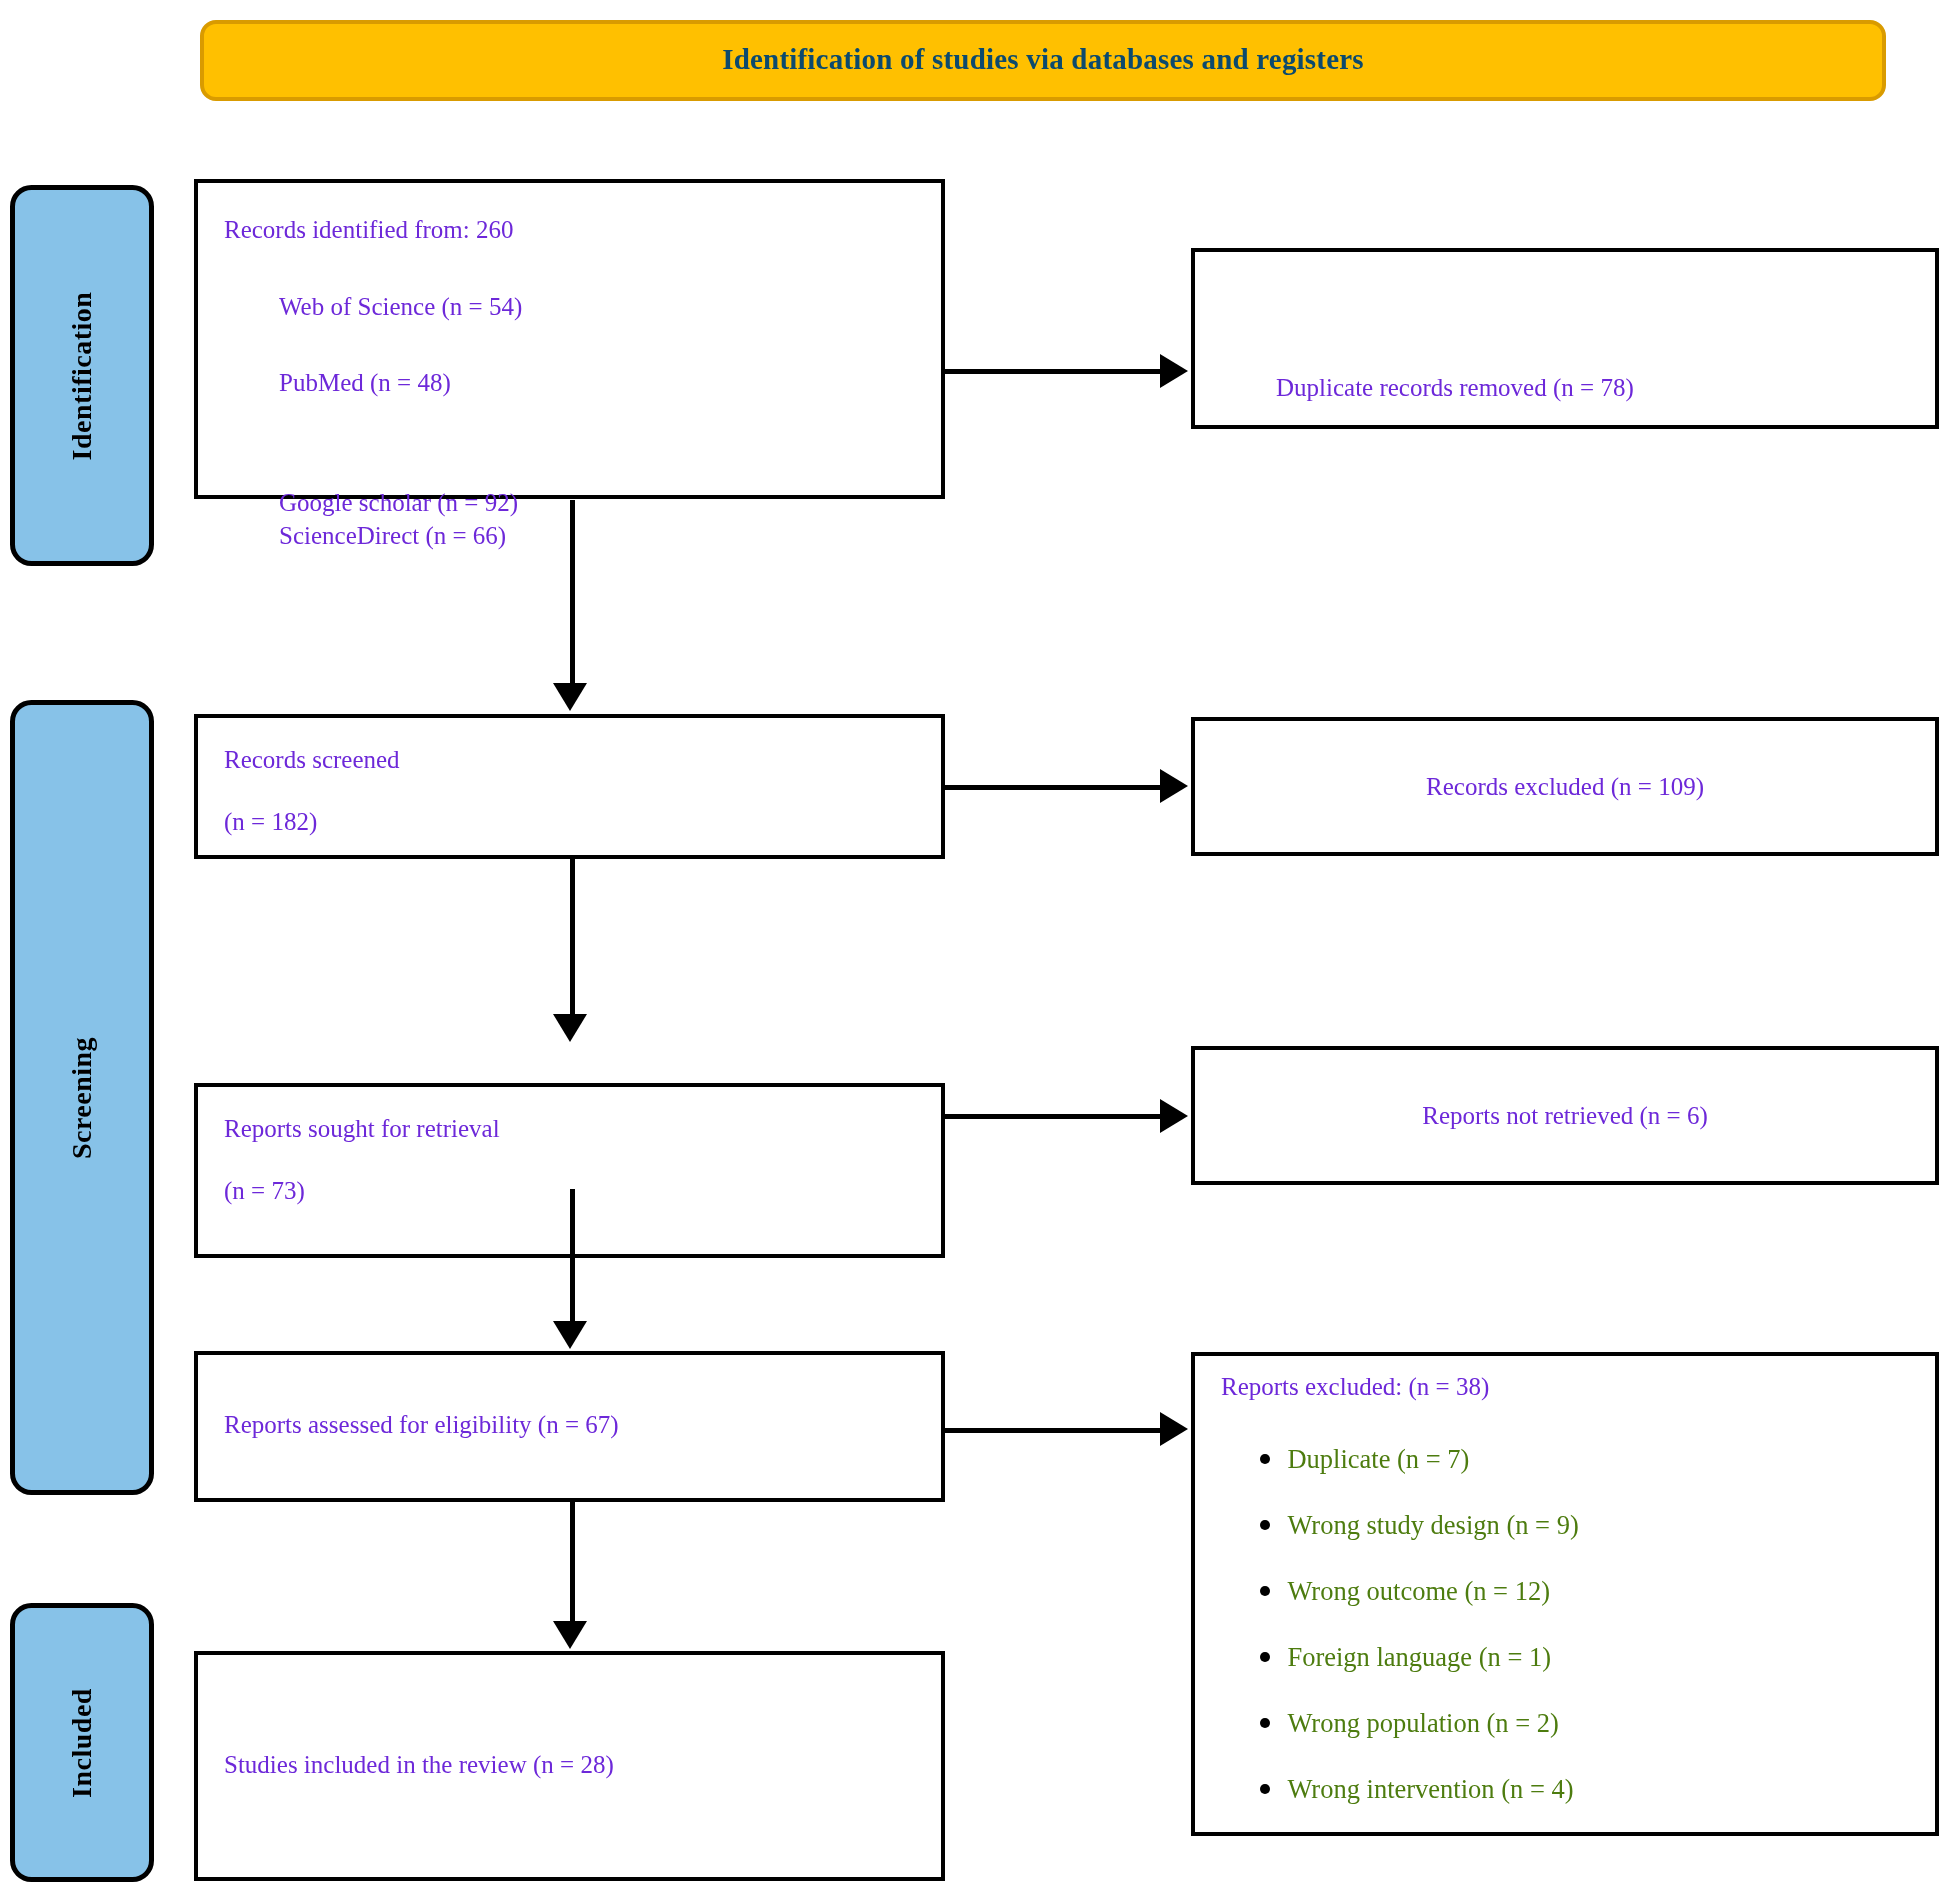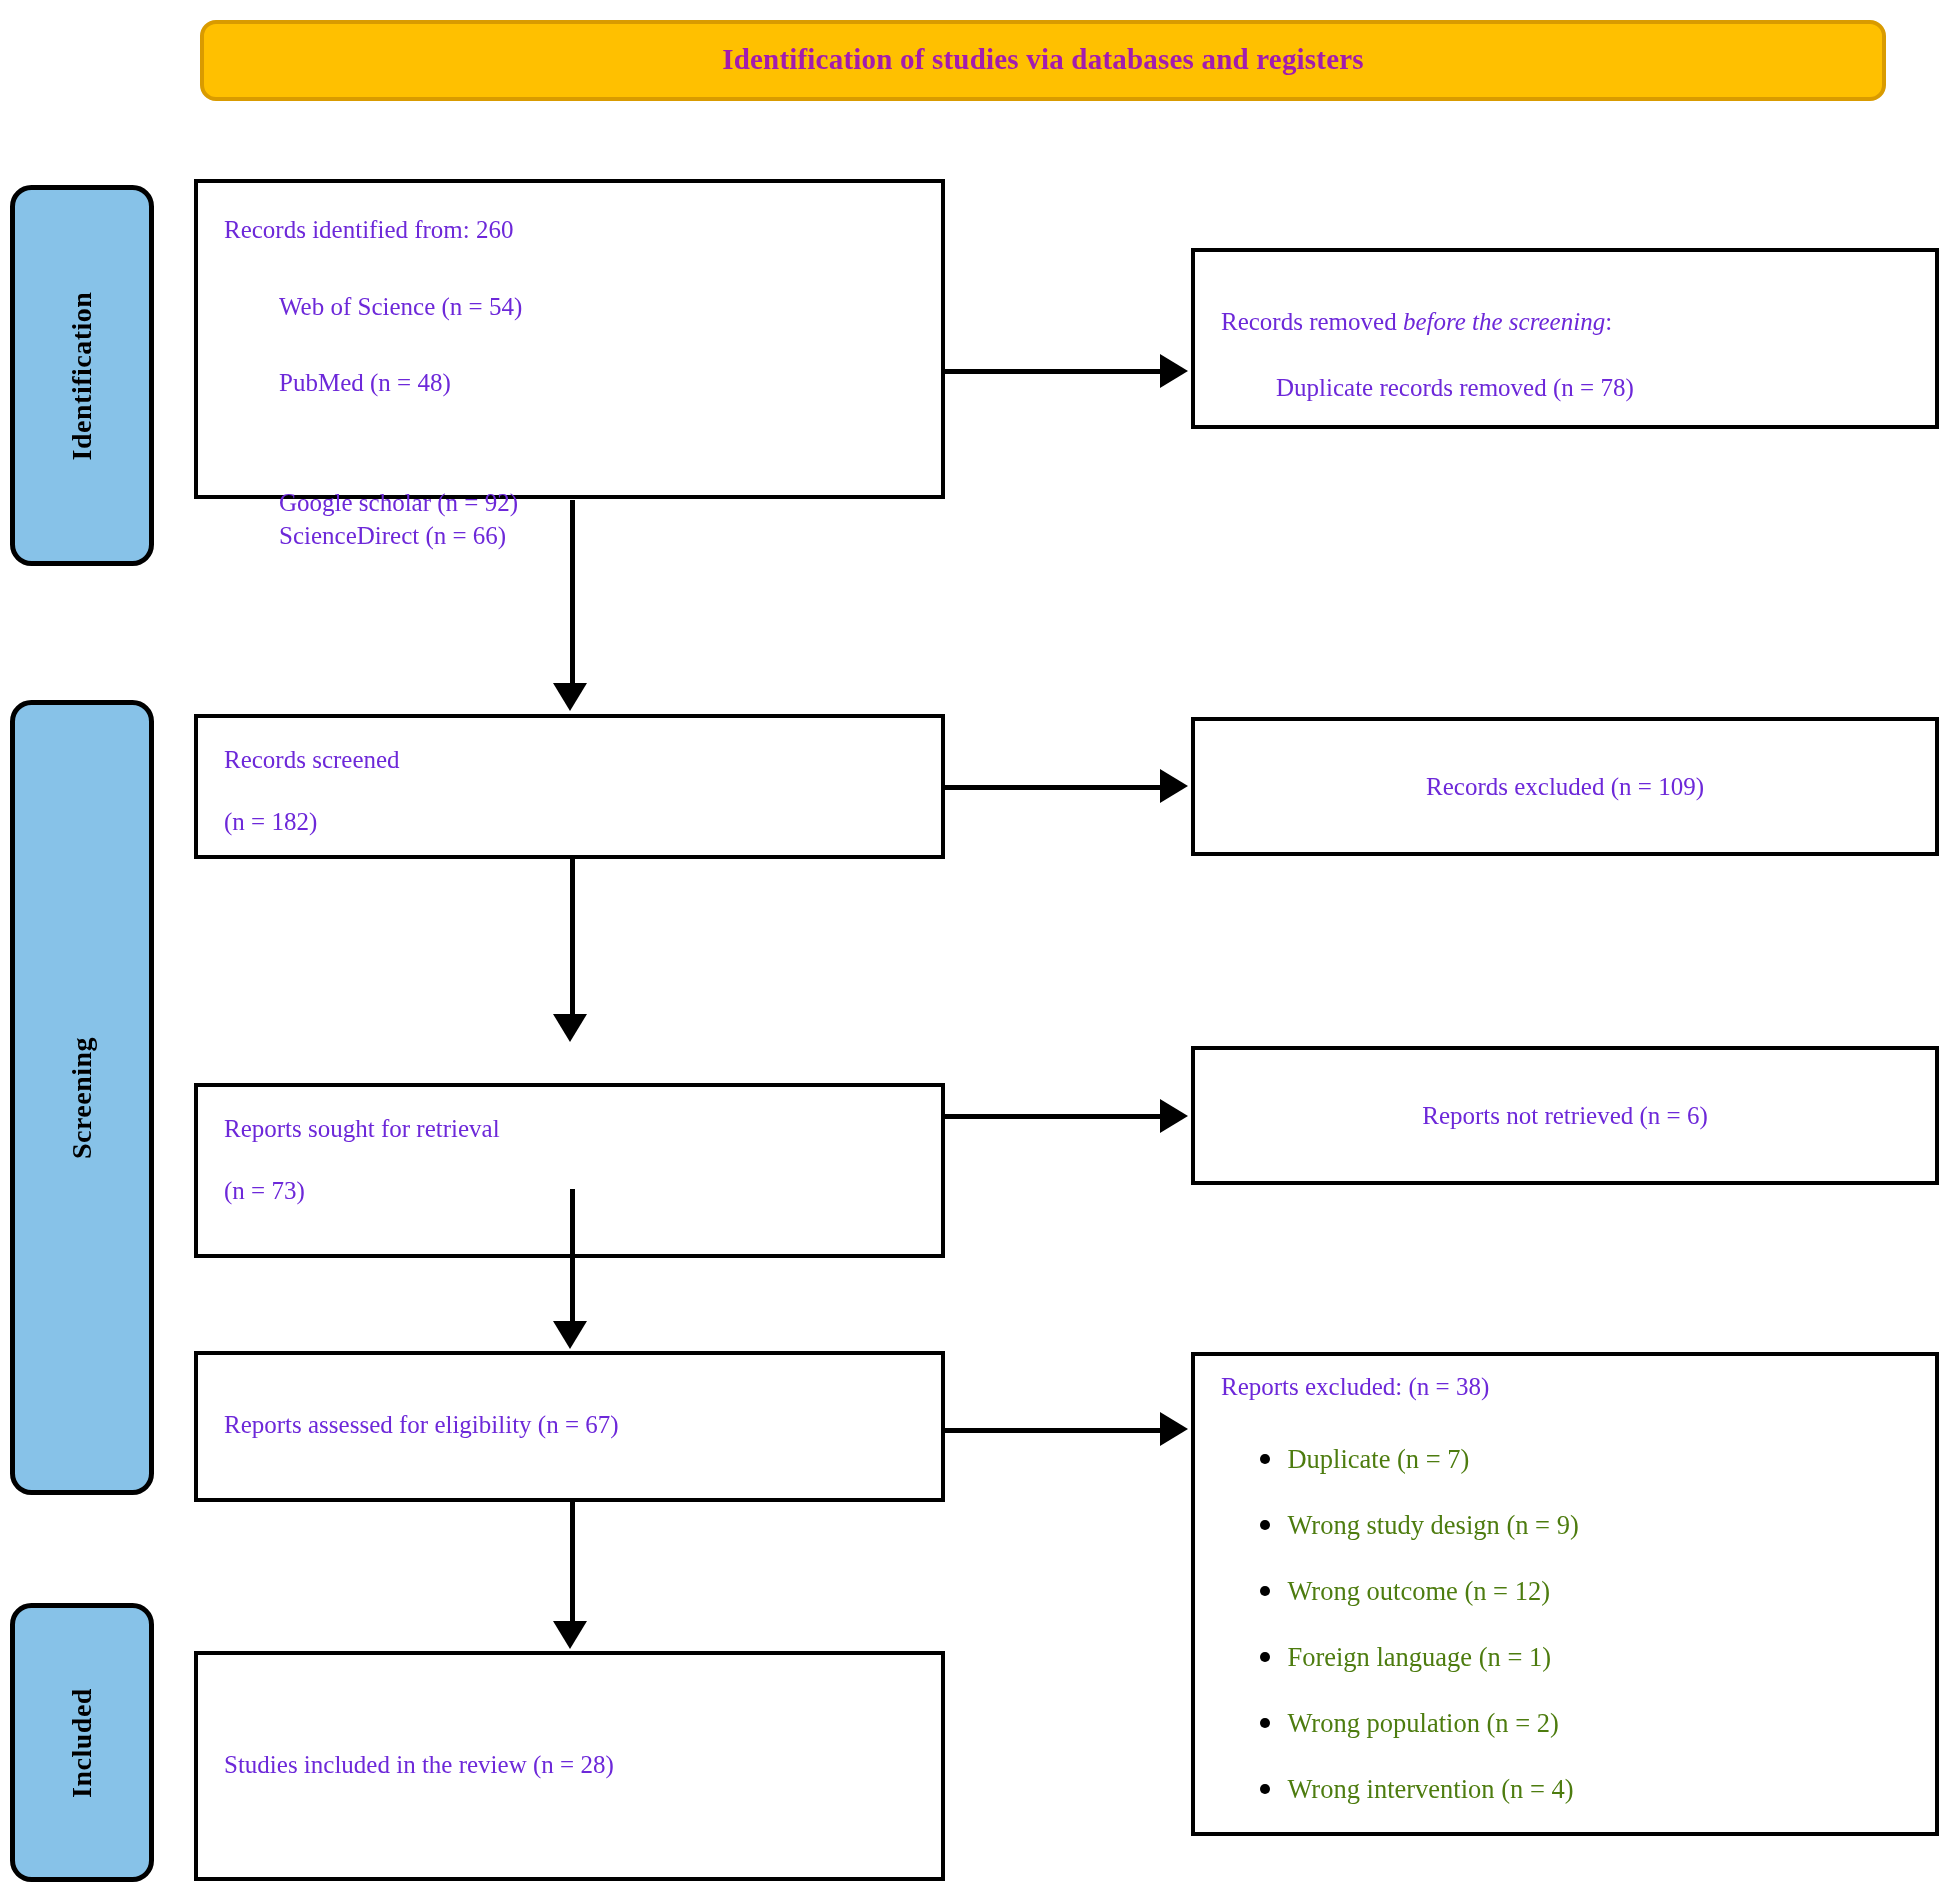--- a/index.html
+++ b/index.html
@@ -29,21 +29,21 @@
     border: 4.2px solid #D99B00;
     border-radius: 16px;
     box-sizing: border-box;
     display: flex;
     align-items: center;
     justify-content: center;
   }
   .header-title {
     font-size: 29px;
     font-weight: bold;
-    color: #a21caf;
+    color: #0c4a6e;
     letter-spacing: 0.2px;
     text-align: center;
     line-height: 1.1;
   }
 
   
   .stage-pill {
     position: absolute;
     background: #87C2E8;
     border: 5.1px solid #000000;
@@ -232,21 +232,20 @@
 
   <div class="flow-box" id="box-identified">
     <div class="box-pad box-text l0">Records identified from: 260</div>
     <div class="box-pad box-text sub-line l1">Web of Science (n = 54)</div>
     <div class="box-pad box-text sub-line l2">PubMed (n = 48)</div>
     <div class="box-pad box-text sub-line l3">Google scholar (n = 92)</div>
     <div class="box-pad box-text sub-line l4">ScienceDirect (n = 66)</div>
   </div>
 
   <div class="flow-box" id="box-removed">
-    <div class="box-pad box-text l0"><span>Records removed </span><span class="italic">before the screening</span><span>:</span></div>
     <div class="box-pad box-text sub-line l1">Duplicate records removed (n = 78)</div>
   </div>
 
   <div class="flow-box" id="box-screened">
     <div class="box-pad box-text l0">Records screened</div>
     <div class="box-pad box-text l1">(n = 182)</div>
   </div>
 
   <div class="flow-box" id="box-excluded">
     <div class="box-pad box-text cen">Records excluded (n = 109)</div>

